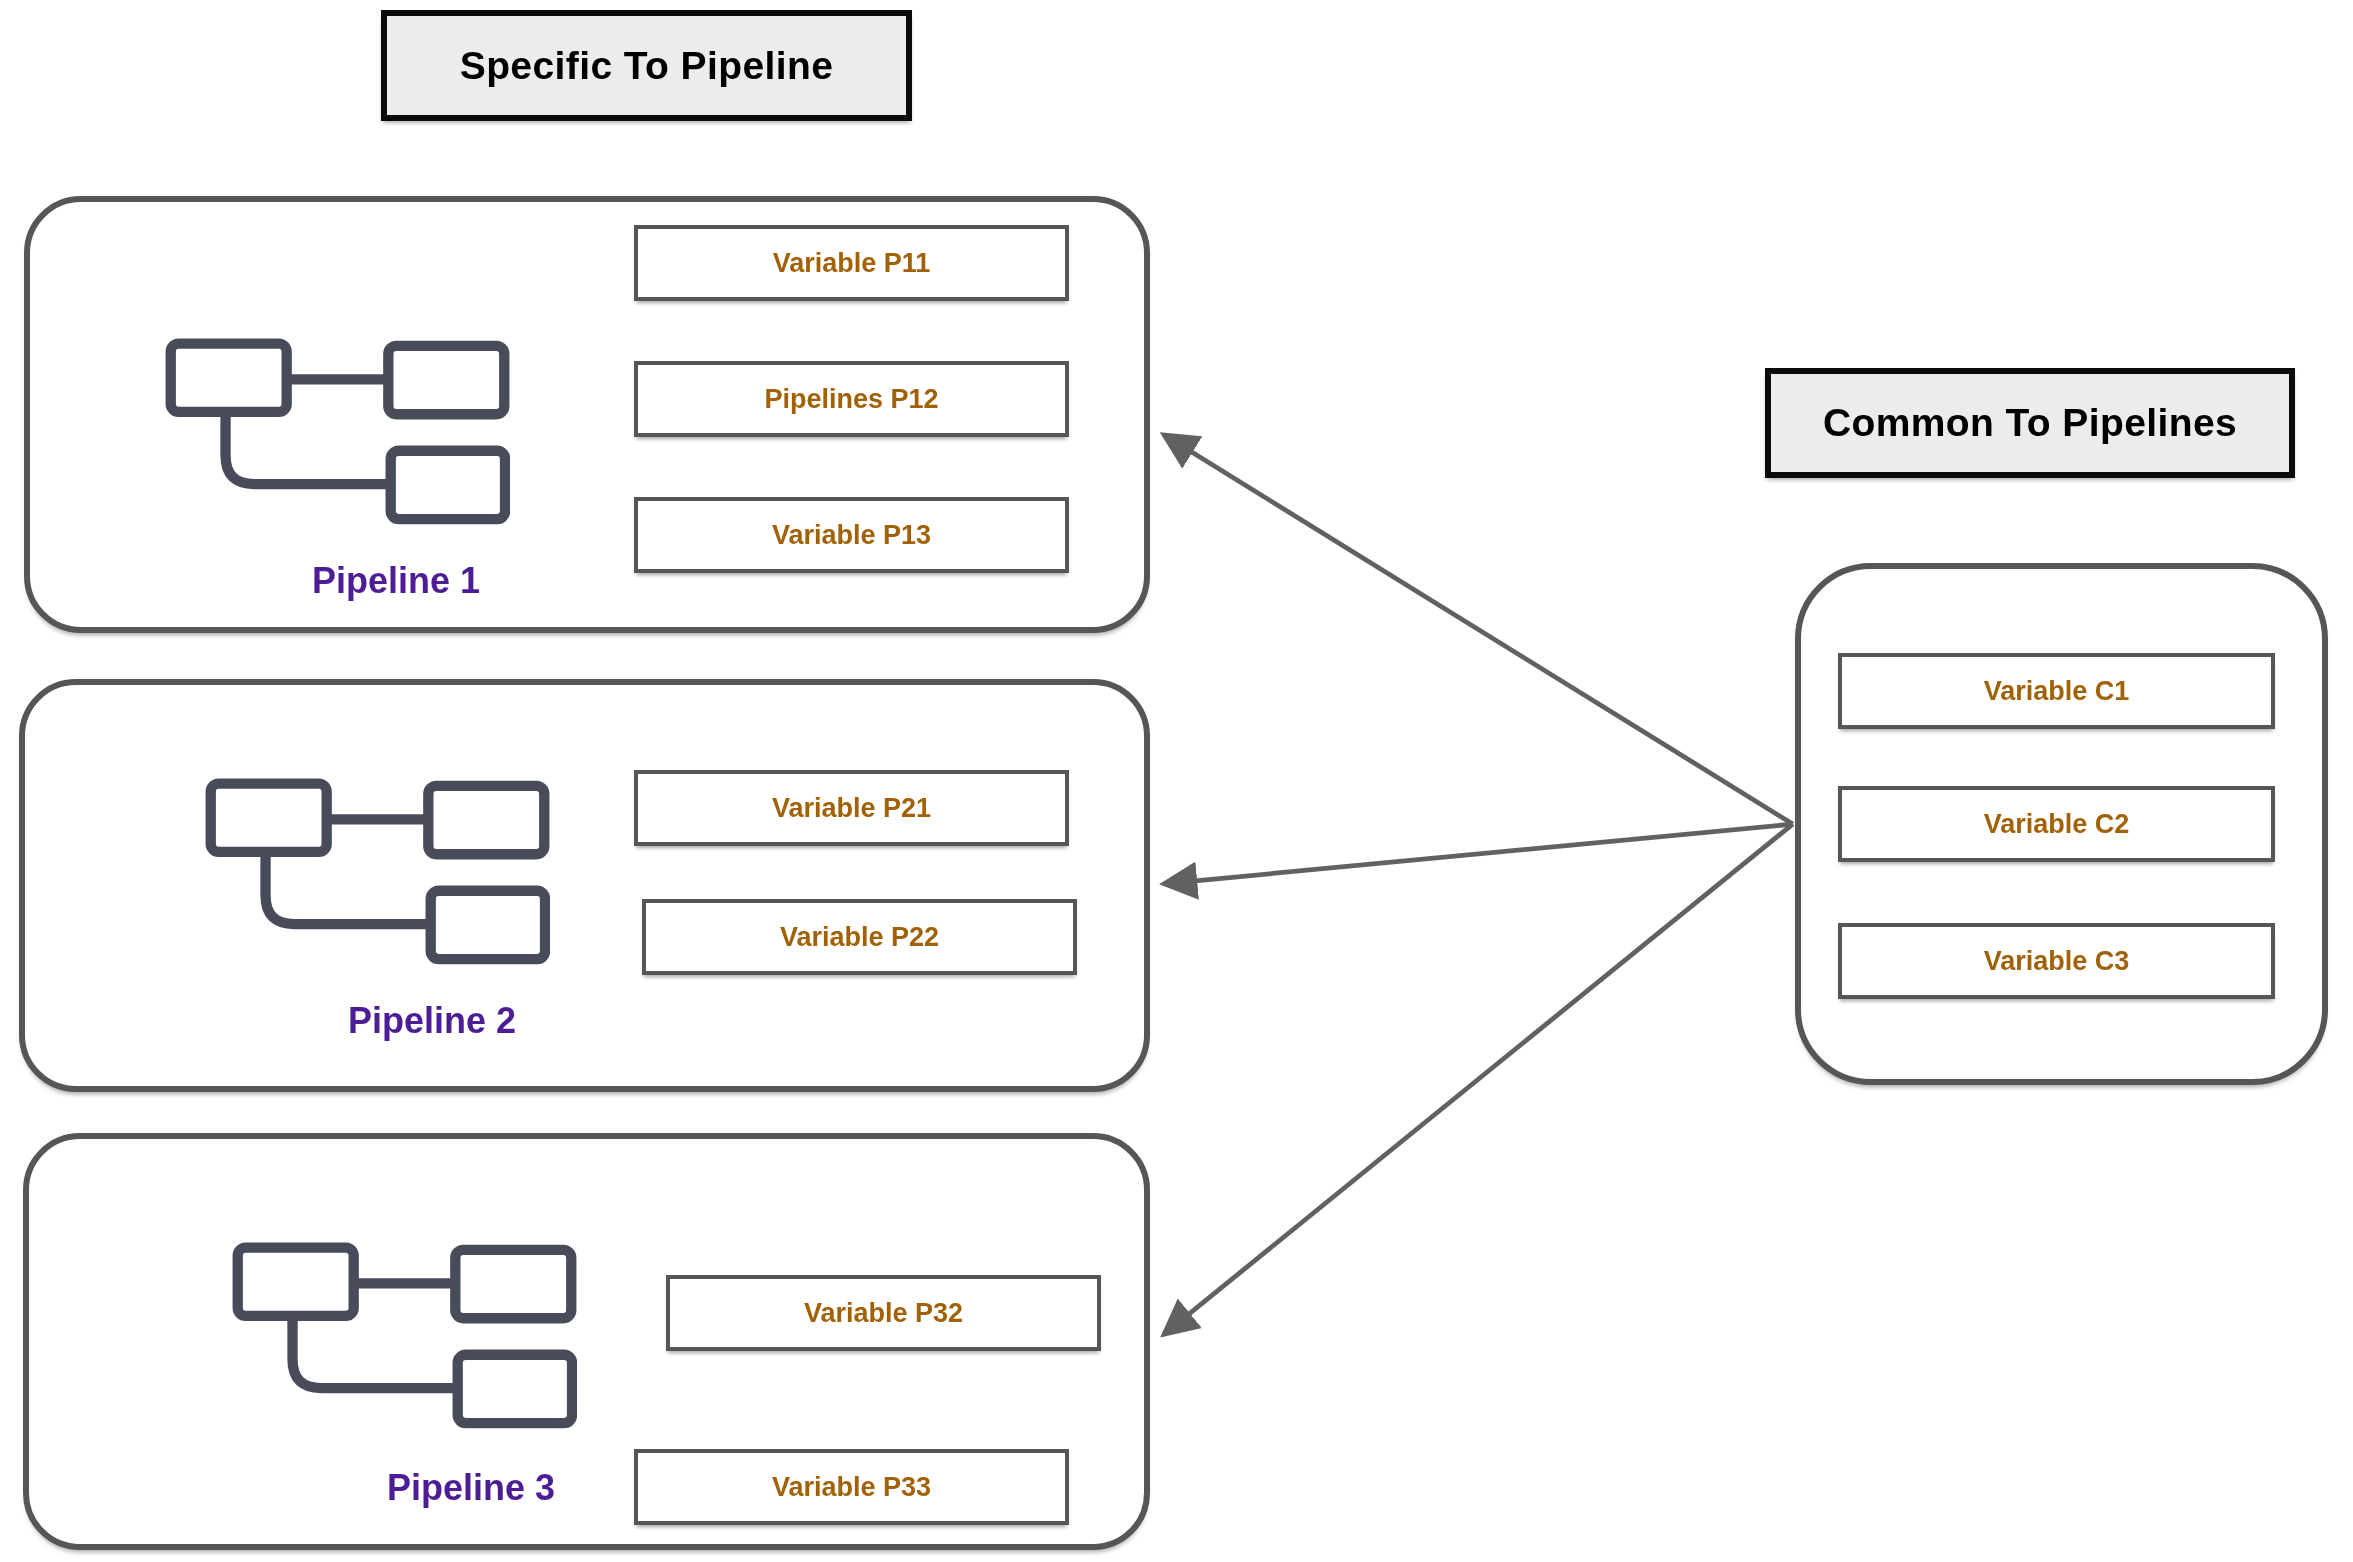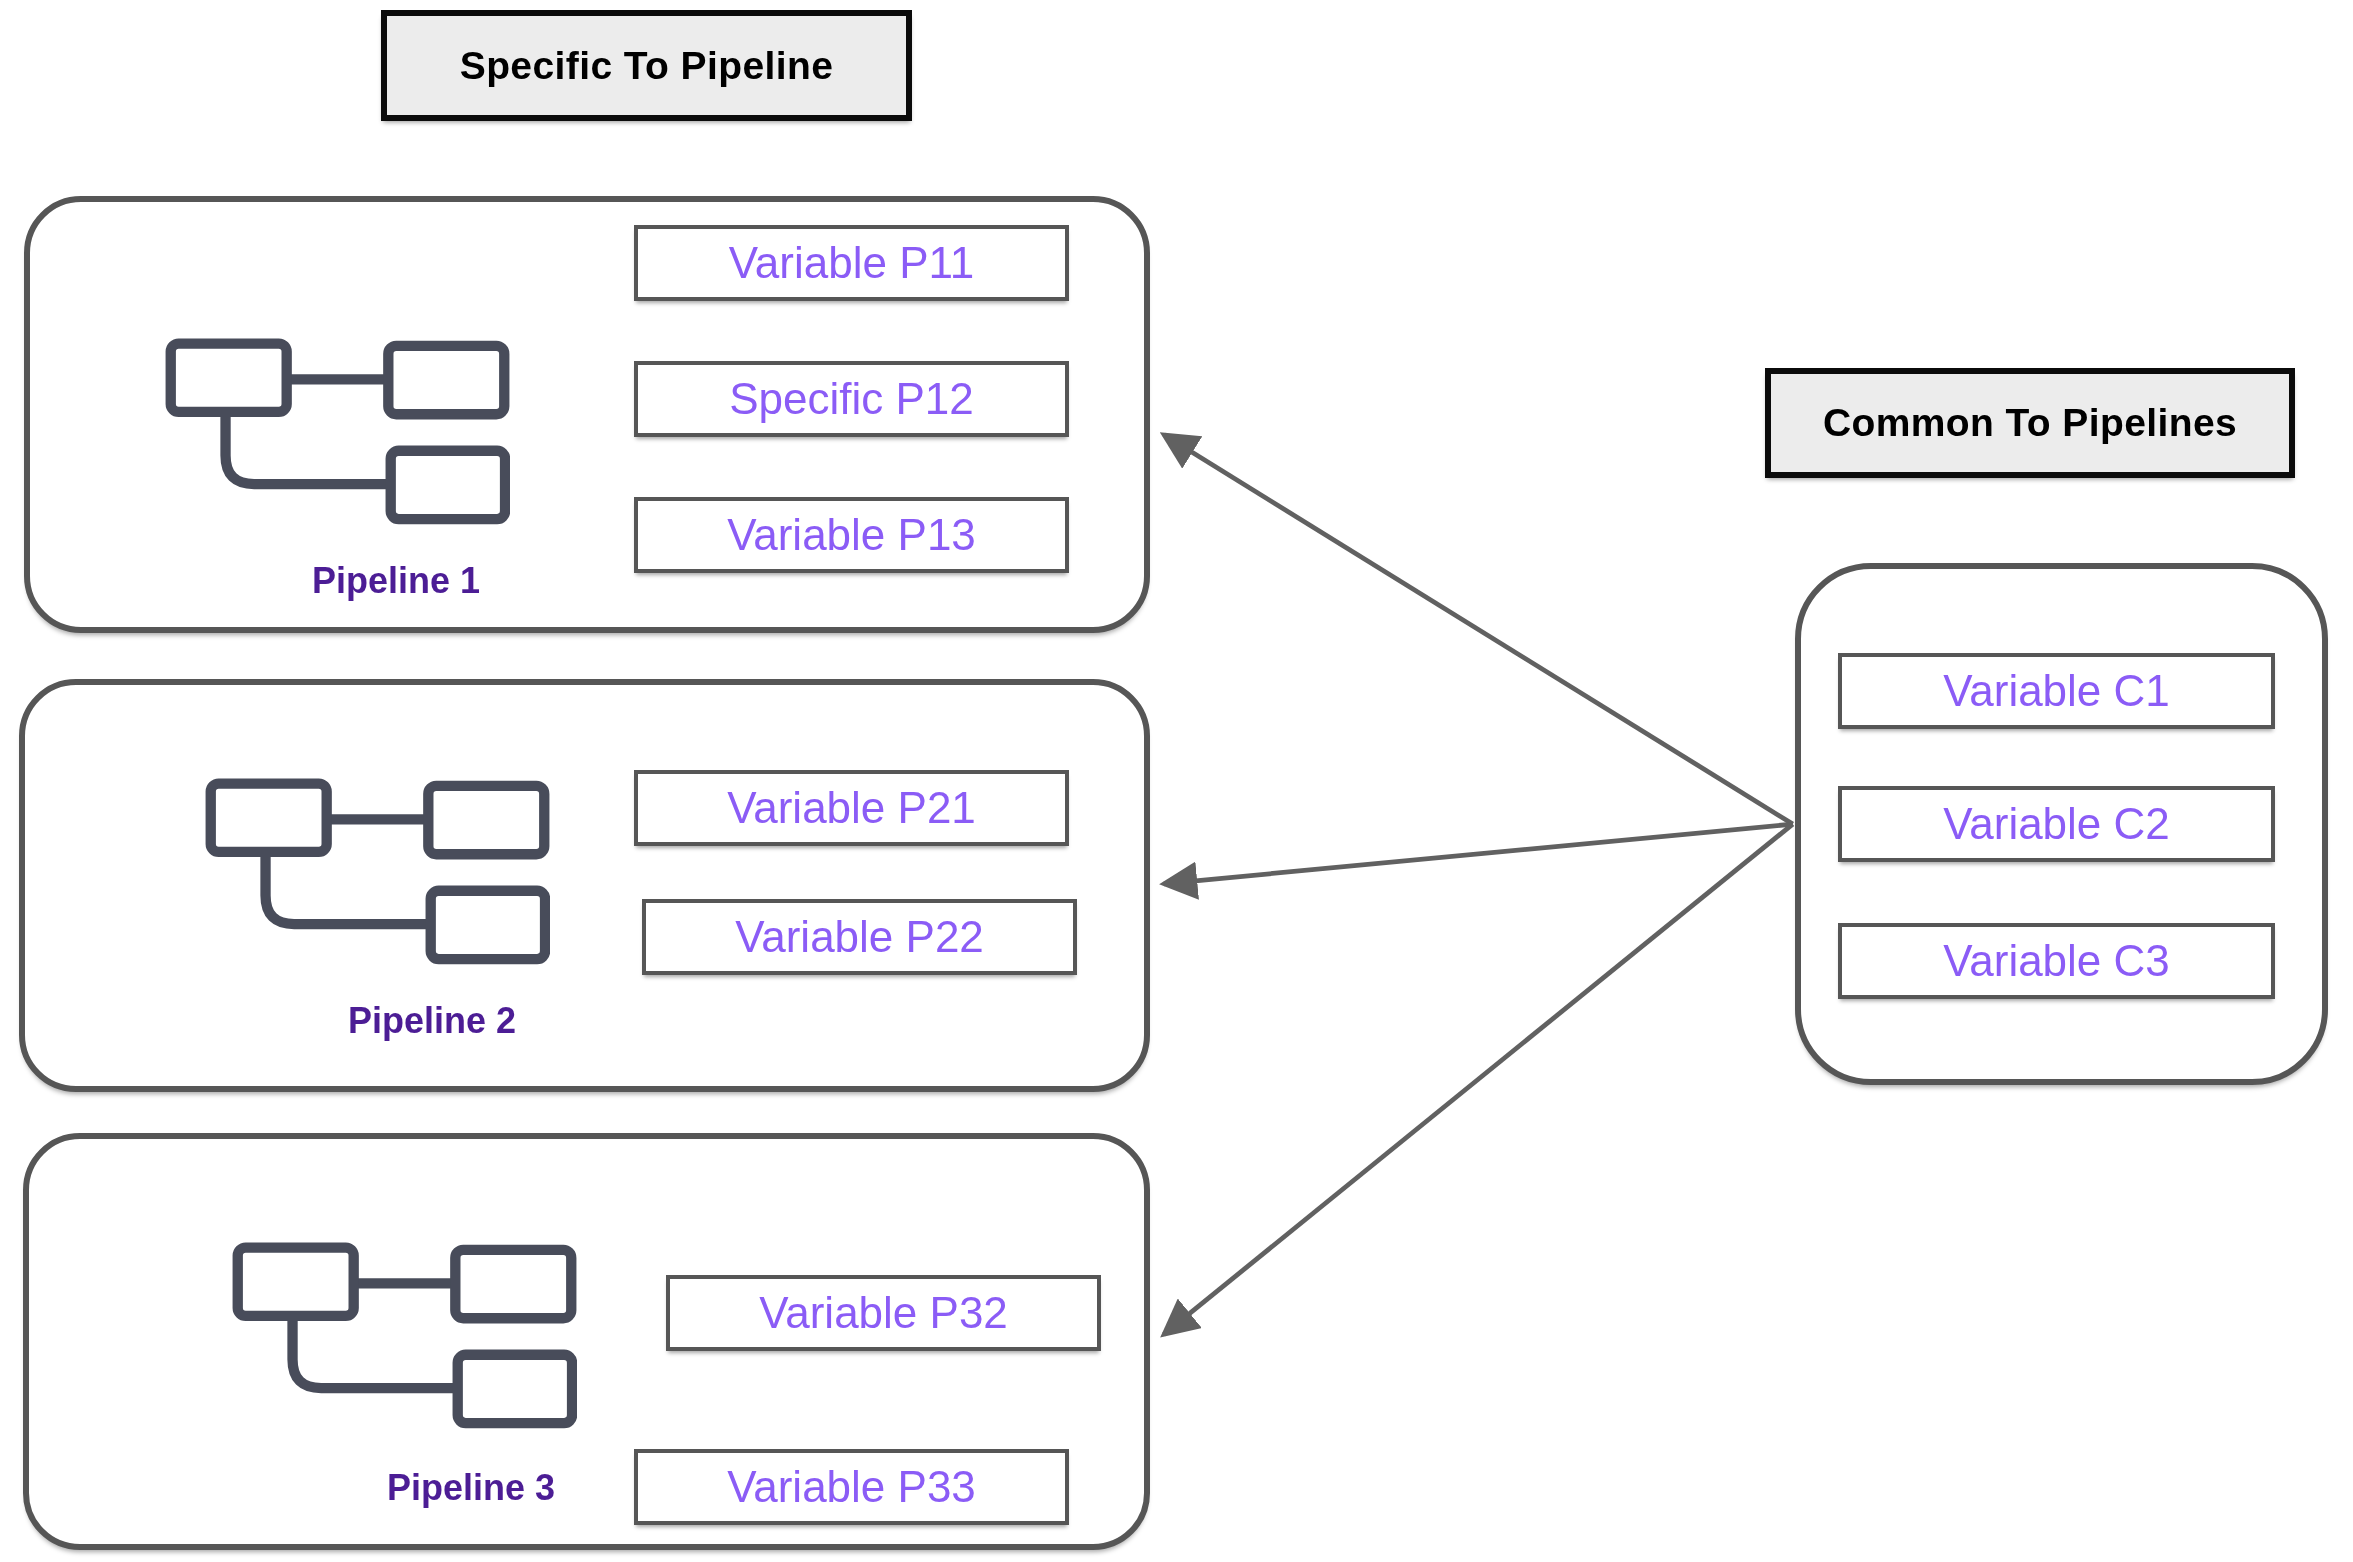--- a/index.html
+++ b/index.html
@@ -46,23 +46,23 @@
   .var-box {
     position: absolute;
     box-sizing: border-box;
     width: 435px;
     height: 76px;
     background: #ffffff;
     border: 4.8px solid #565656;
     display: flex;
     align-items: center;
     justify-content: center;
-    font-size: 44px;
-    font-weight: 400;
-    color: #8b5cf6;
+    font-size: 27px;
+    font-weight: 700;
+    color: #a16207;
     box-shadow: 0 4px 4px -2.4px rgba(0,0,0,0.35);
     z-index: 4;
   }
   .var-box.common-var {
     width: 437px;
     height: 76px;
   }
   
   .pl-label {
     position: absolute;
@@ -125,21 +125,21 @@
   <div class="group-box" style="left:24px; top:196px; width:1126px; height:437px;"></div>
   <svg class="flow-icon" style="left:165px; top:338px;" width="345" height="189" viewBox="0 0 434 238">
     <path class="wire" d="M 76 90 L 76 148 Q 76 184 112 184 L 284 184"></path>
     <path class="wire" d="M 152 52 L 284 52"></path>
     <rect class="node" x="7" y="7" width="146" height="86" rx="10"></rect>
     <rect class="node" x="281" y="10" width="146" height="86" rx="10"></rect>
     <rect class="node" x="284" y="142" width="144" height="86" rx="10"></rect>
   </svg>
   <div class="pl-label" style="left:197px; top:560px;">Pipeline 1</div>
   <div class="var-box" style="left:634px; top:225px;">Variable P11</div>
-  <div class="var-box" style="left:634px; top:361px;">Specific P12</div>
+  <div class="var-box" style="left:634px; top:361px;">Pipelines P12</div>
   <div class="var-box" style="left:634px; top:497px;">Variable P13</div>
 
   <div class="group-box" style="left:19px; top:679px; width:1131px; height:413px;"></div>
   <svg class="flow-icon" style="left:205px; top:778px;" width="345" height="189" viewBox="0 0 434 238">
     <path class="wire" d="M 76 90 L 76 148 Q 76 184 112 184 L 284 184"></path>
     <path class="wire" d="M 152 52 L 284 52"></path>
     <rect class="node" x="7" y="7" width="146" height="86" rx="10"></rect>
     <rect class="node" x="281" y="10" width="146" height="86" rx="10"></rect>
     <rect class="node" x="284" y="142" width="144" height="86" rx="10"></rect>
   </svg>

